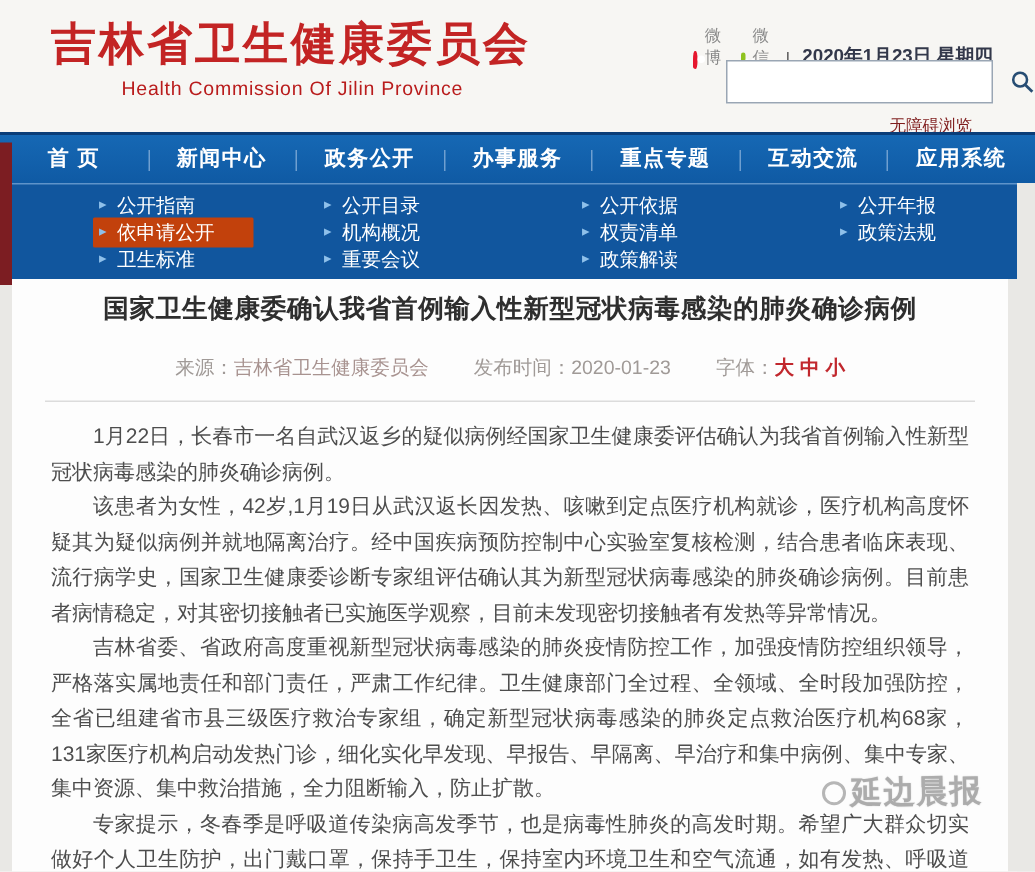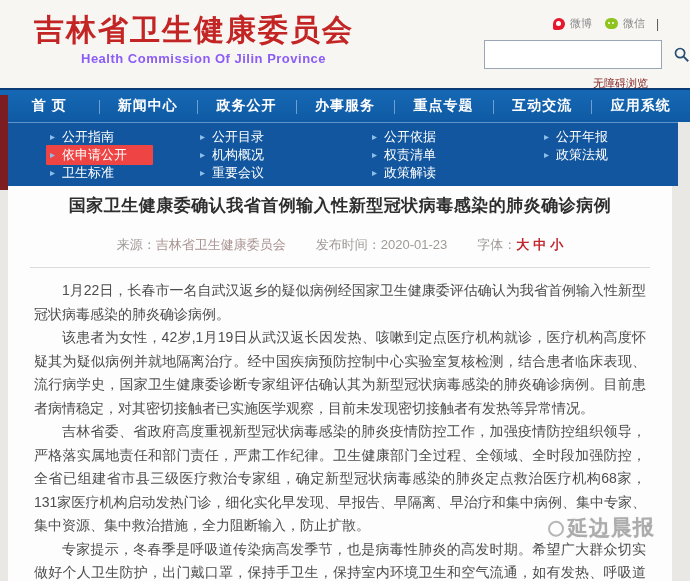--- a/index.html
+++ b/index.html
@@ -4,48 +4,48 @@
 <style>
   * { margin:0; padding:0; box-sizing:border-box; }
   html,body { width:690px; height:581px; }
   body { font-family:"Liberation Sans", sans-serif; background:#e9e8e5; overflow:hidden; }
   .page { position:relative; width:690px; height:581px; background:#e9e8e5; }
 
   
   .header { position:absolute; left:0; top:0; width:690px; height:88px; background:#f7f6f3; }
   .logo-block { position:absolute; left:34px; top:13px; }
   .logo-cn { font-size:30px; font-weight:bold; color:#c32424; letter-spacing:2px; line-height:34px; }
-  .logo-en { font-size:13px; font-weight:bold; color:#8b5cf6; margin-top:4px; letter-spacing:0.5px;padding-left:47px; }
+  .logo-en { font-size:13px; font-weight:normal; color:#b91c1c; margin-top:4px; letter-spacing:0.5px;padding-left:47px; }
   .header-right { position:absolute; right:28px; top:16px; width:200px; }
-  .social-row { display:flex; align-items:center; justify-content:flex-end; gap:5px; font-size:11px; color:#8a8a8a; }
+  .social-row { display:flex; align-items:flex-end; justify-content:flex-end; gap:5px; font-size:11px; color:#8a8a8a; }
   .weibo-dot { display:inline-block; width:12px; height:12px; border-radius:50% 50% 50% 2px; background:#e6162d; position:relative; }
   .weibo-dot::after { content:""; position:absolute; left:3px; top:3px; width:5px; height:5px; border-radius:50%; background:#fff; }
   .wechat-dot { display:inline-block; width:13px; height:11px; border-radius:6px; background:#8fc320; position:relative; margin-left:8px; }
   .wechat-dot::after { content:""; position:absolute; left:3px; top:4px; width:2px; height:2px; border-radius:50%; background:#fff; box-shadow:4px 0 0 #fff; }
   .pipe { color:#555; margin:0 3px 0 6px; font-size:12px; }
   .header-date { font-size:12.5px; color:#33384a; font-weight:bold; white-space:nowrap; }
   .search-box { position:absolute; right:0; top:24px; width:178px; height:29px; background:#fff; border:1px solid #9aa6b4; display:flex; align-items:center; }
   .search-input { flex:1; height:100%; border:none; outline:none; font-size:13px; padding:0 6px; background:transparent; }
   .search-btn { width:30px; height:100%; border:none; background:transparent; display:flex; align-items:center; justify-content:center; cursor:pointer; }
   .accessibility { position:absolute; right:14px; top:60px; font-size:11px; color:#7f1d1d; cursor:pointer;font-family:Liberation Serif, serif; }
 
   
   .navbar { position:absolute; left:0; top:88px; width:690px; height:34px; background:linear-gradient(#1668b4,#0f5aa4); border-top:2px solid #0a3d78; display:flex; align-items:stretch; }
   .navbar .nav-item { flex:1; display:flex; align-items:center; justify-content:center; color:#fff; font-size:14px; font-weight:bold; letter-spacing:1px; position:relative; cursor:pointer; }
   .navbar .nav-item + .nav-item::before { content:""; position:absolute; left:0; top:10px; width:1px; height:14px; background:#6f9fd0; }
 
   
   .red-sliver { position:absolute; left:0; top:95px; width:8px; height:95px; background:#7c1d22; }
 
   
-  .subnav { position:absolute; left:8px; top:122px; width:670px; height:64px; background:#11569e; border-top:1px solid #5f93c9; padding:5px 0 4px 38px; display:grid; grid-template-columns:150px 172px 172px 160px; grid-auto-rows:18px; align-items:center; }
+  .subnav { position:absolute; left:8px; top:122px; width:670px; height:64px; background:#11569e; border-top:1px solid #5f93c9; padding:5px 0 4px 54px; display:grid; grid-template-columns:150px 172px 172px 160px; grid-auto-rows:18px; align-items:center; }
   .subnav-item { color:#fff; font-size:13px; display:flex; align-items:center; gap:7px; cursor:pointer; width:max-content; padding:1px 26px 1px 4px; border-radius:1px; }
   .subnav-item .caret { color:#8fc0ea; font-size:10px; line-height:1; }
   .caret::before { content:"▸"; }
-  .subnav-item.active { background:#ef4444; }
+  .subnav-item.active { background:#c2410c; }
 
   
   .content { position:absolute; left:8px; top:186px; width:664px; height:395px; background:#fdfdfd; }
   .article-title { margin-top:8px; text-align:center; font-size:17px; font-weight:bold; color:#2e2e2e; letter-spacing:0.5px; }
   .meta-row { margin-top:19px; display:flex; justify-content:center; gap:30px; font-size:13px; color:#a09a97; }
   .meta-item { white-space:nowrap; }
   .meta-source-value { color:#a89390; }
   .font-sizes { color:#c1272d; font-weight:bold;text-align:right; }
   .font-size-opt { color:#c1272d; margin-left:4px; cursor:pointer; }
   .divider { margin:13px 22px 0 22px; border-bottom:1px solid #dcdcdc; }
@@ -69,20 +69,21 @@
       <div class="logo-cn">吉林省卫生健康委员会</div>
       <div class="logo-en">Health Commission Of Jilin Province</div>
     </div>
     <div class="header-right">
       <div class="social-row">
         <span class="weibo-dot"></span>
         <span>微博</span>
         <span class="wechat-dot"></span>
         <span>微信</span>
         <span class="pipe">|</span>
+        <span class="header-date">2020年1月23日 星期四</span>
       </div>
       <div class="search-box">
         <input class="search-input" type="text" value="" style="">
         <button class="search-btn">
           <svg width="17" height="17" viewBox="0 0 24 24">
             <circle cx="10" cy="10" r="6.5" fill="none" stroke="#274d73" stroke-width="2.4"></circle>
             <line x1="15" y1="15" x2="21.5" y2="21.5" stroke="#274d73" stroke-width="2.6"></line>
           </svg>
         </button>
       </div>

